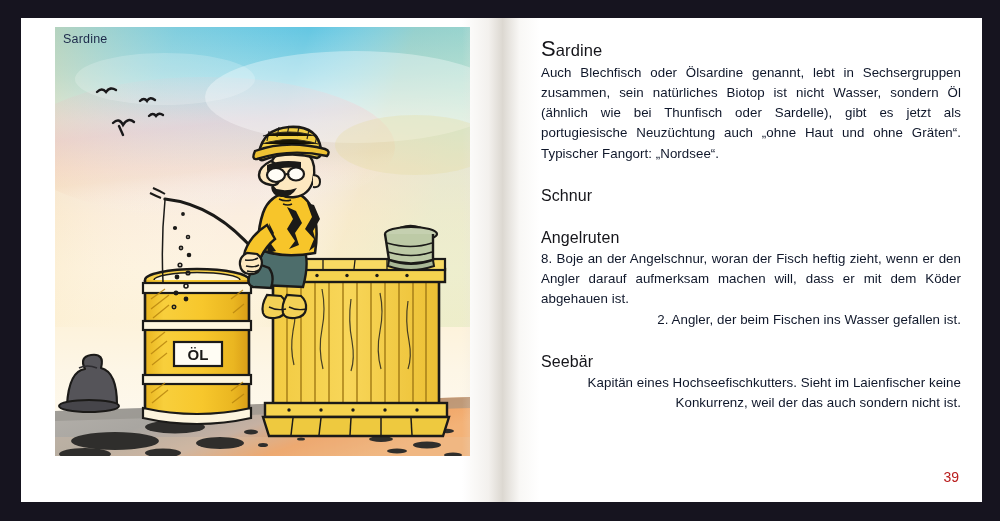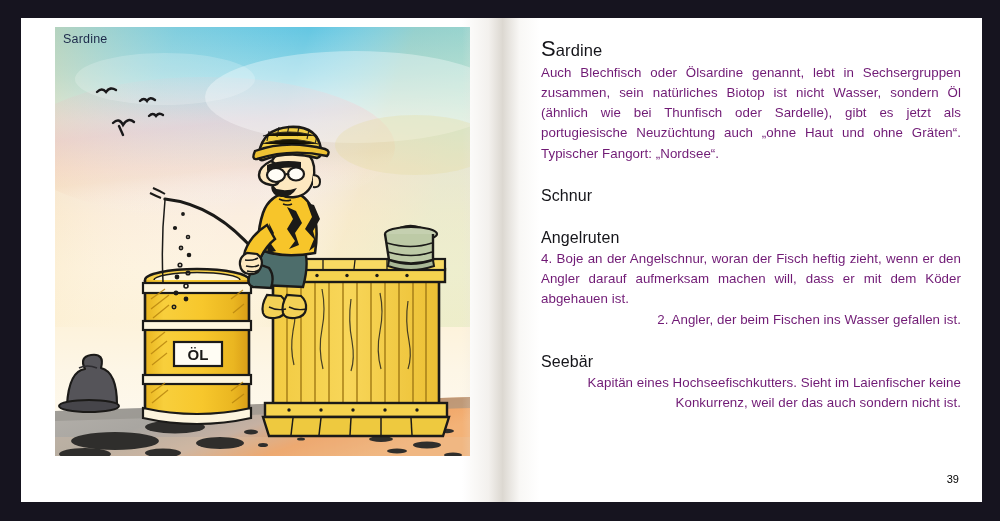--- a/index.html
+++ b/index.html
@@ -75,33 +75,33 @@
   }
   .entry-term .dropcap {
     font-size:22px;
     line-height:1;
   }
   .entry-term.plain { font-size:16px; }
 
   .entry-body {
     font-size:13.3px;
     line-height:1.52;
-    color:#701a75;
+    color:#0f172a;
     text-align:justify;
     letter-spacing:0.05px;
   }
   .entry-body.nojust { text-align:right; }
 
   .gap-lg { height:9px; }
 
   #page-number {
     position:absolute;
     right:23px; bottom:17px;
-    font-size:11px;
-    color:#000000;
+    font-size:14px;
+    color:#b91c1c;
   }
 </style>
 </head>
 <body>
 
 <div id="book-spread">
 
   <div id="left-page">
 
     <div id="illustration-frame">
@@ -408,21 +408,21 @@
       <div class="gap-lg"></div>
 
       <div class="entry">
         <div class="entry-term plain">Schnur</div>
       </div>
 
       <div class="gap-lg"></div>
 
       <div class="entry">
         <div class="entry-term plain">Angelruten</div>
-        <div class="entry-body">4. Boje an der Angelschnur, woran der Fisch heftig zieht, wenn er den Angler darauf aufmerksam machen will, dass er mit dem Köder abgehauen ist.</div>
+        <div class="entry-body">8. Boje an der Angelschnur, woran der Fisch heftig zieht, wenn er den Angler darauf aufmerksam machen will, dass er mit dem Köder abgehauen ist.</div>
         <div class="entry-body nojust">2. Angler, der beim Fischen ins Wasser gefallen ist.</div>
       </div>
 
       <div class="gap-lg"></div>
 
       <div class="entry">
         <div class="entry-term plain">Seebär</div>
         <div class="entry-body nojust">Kapitän eines Hochseefischkutters. Sieht im Laienfischer keine Konkurrenz, weil der das auch sondern nicht ist.</div>
       </div>
 

